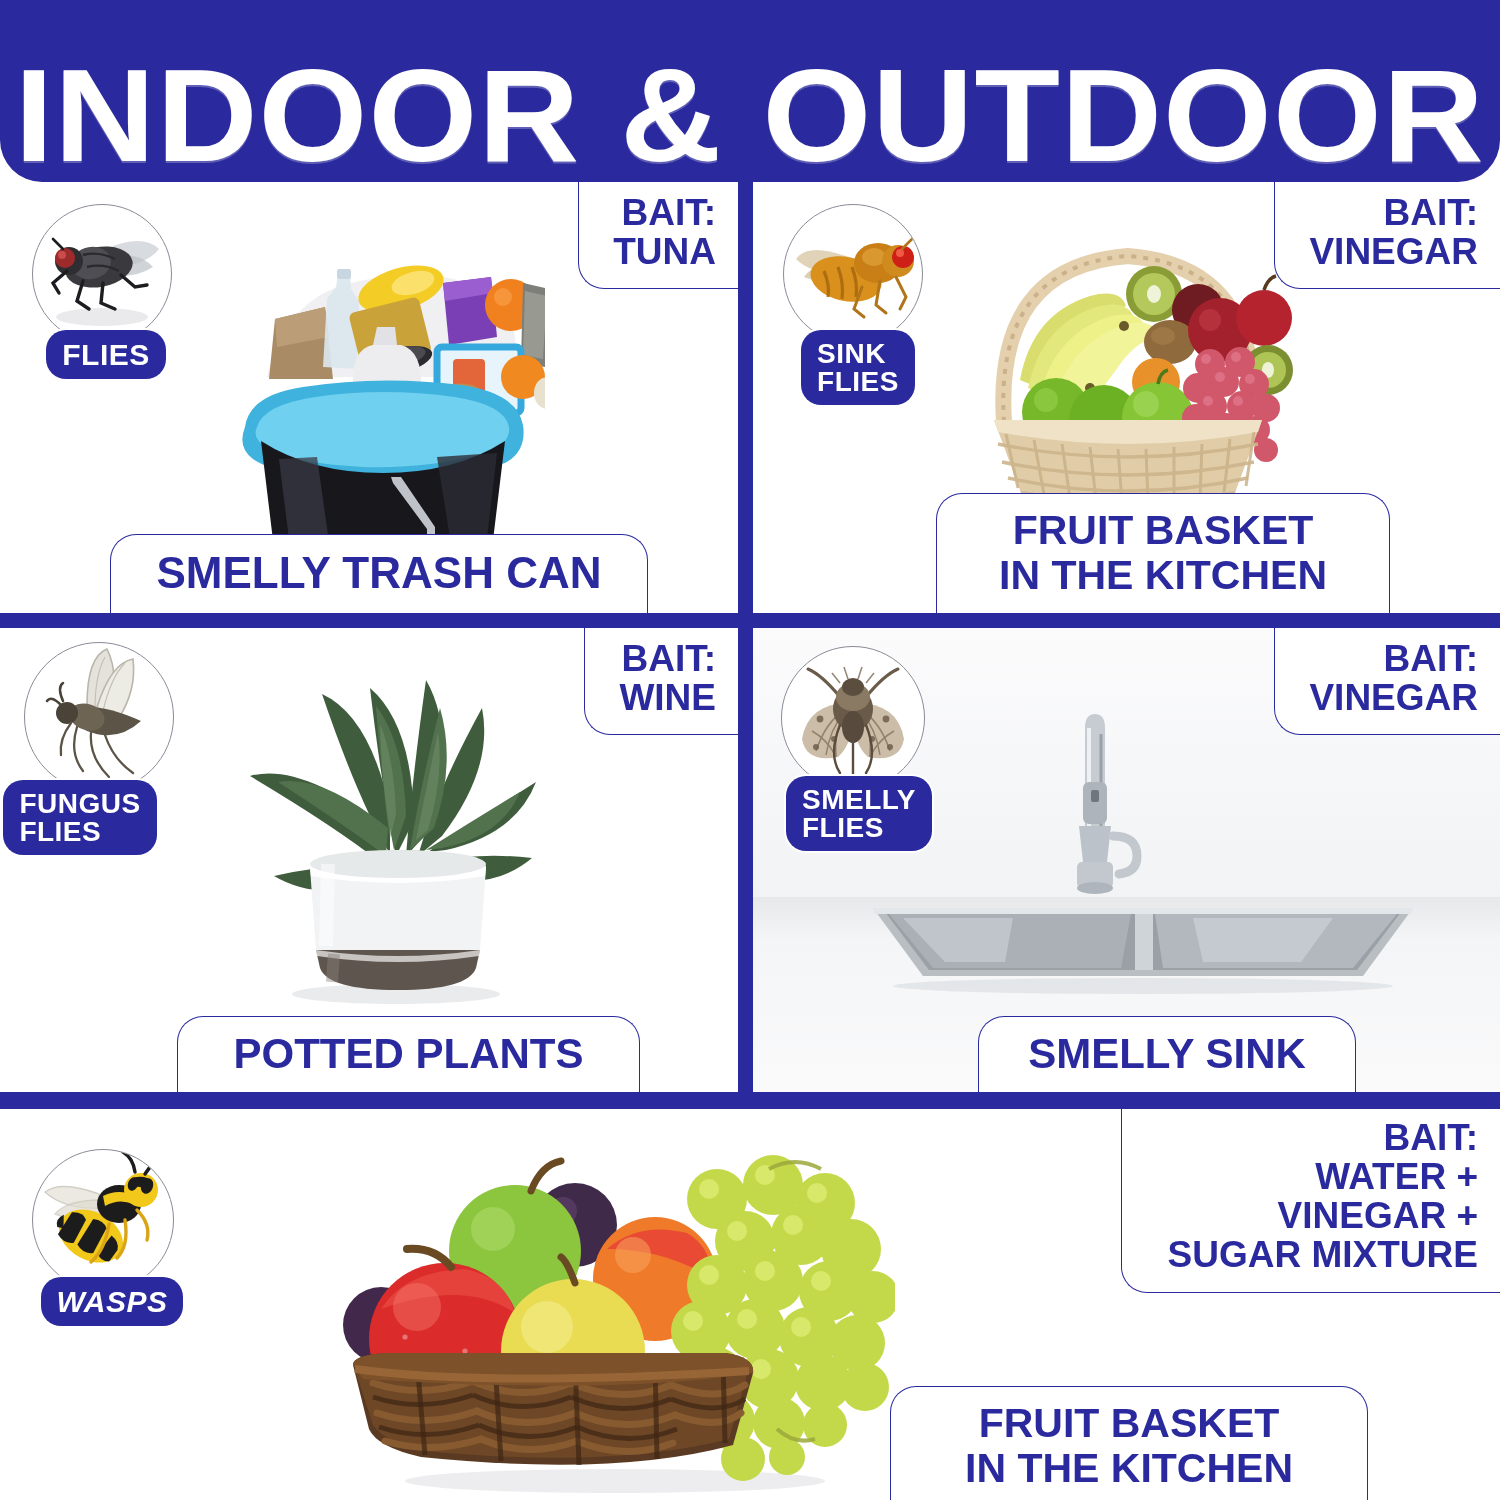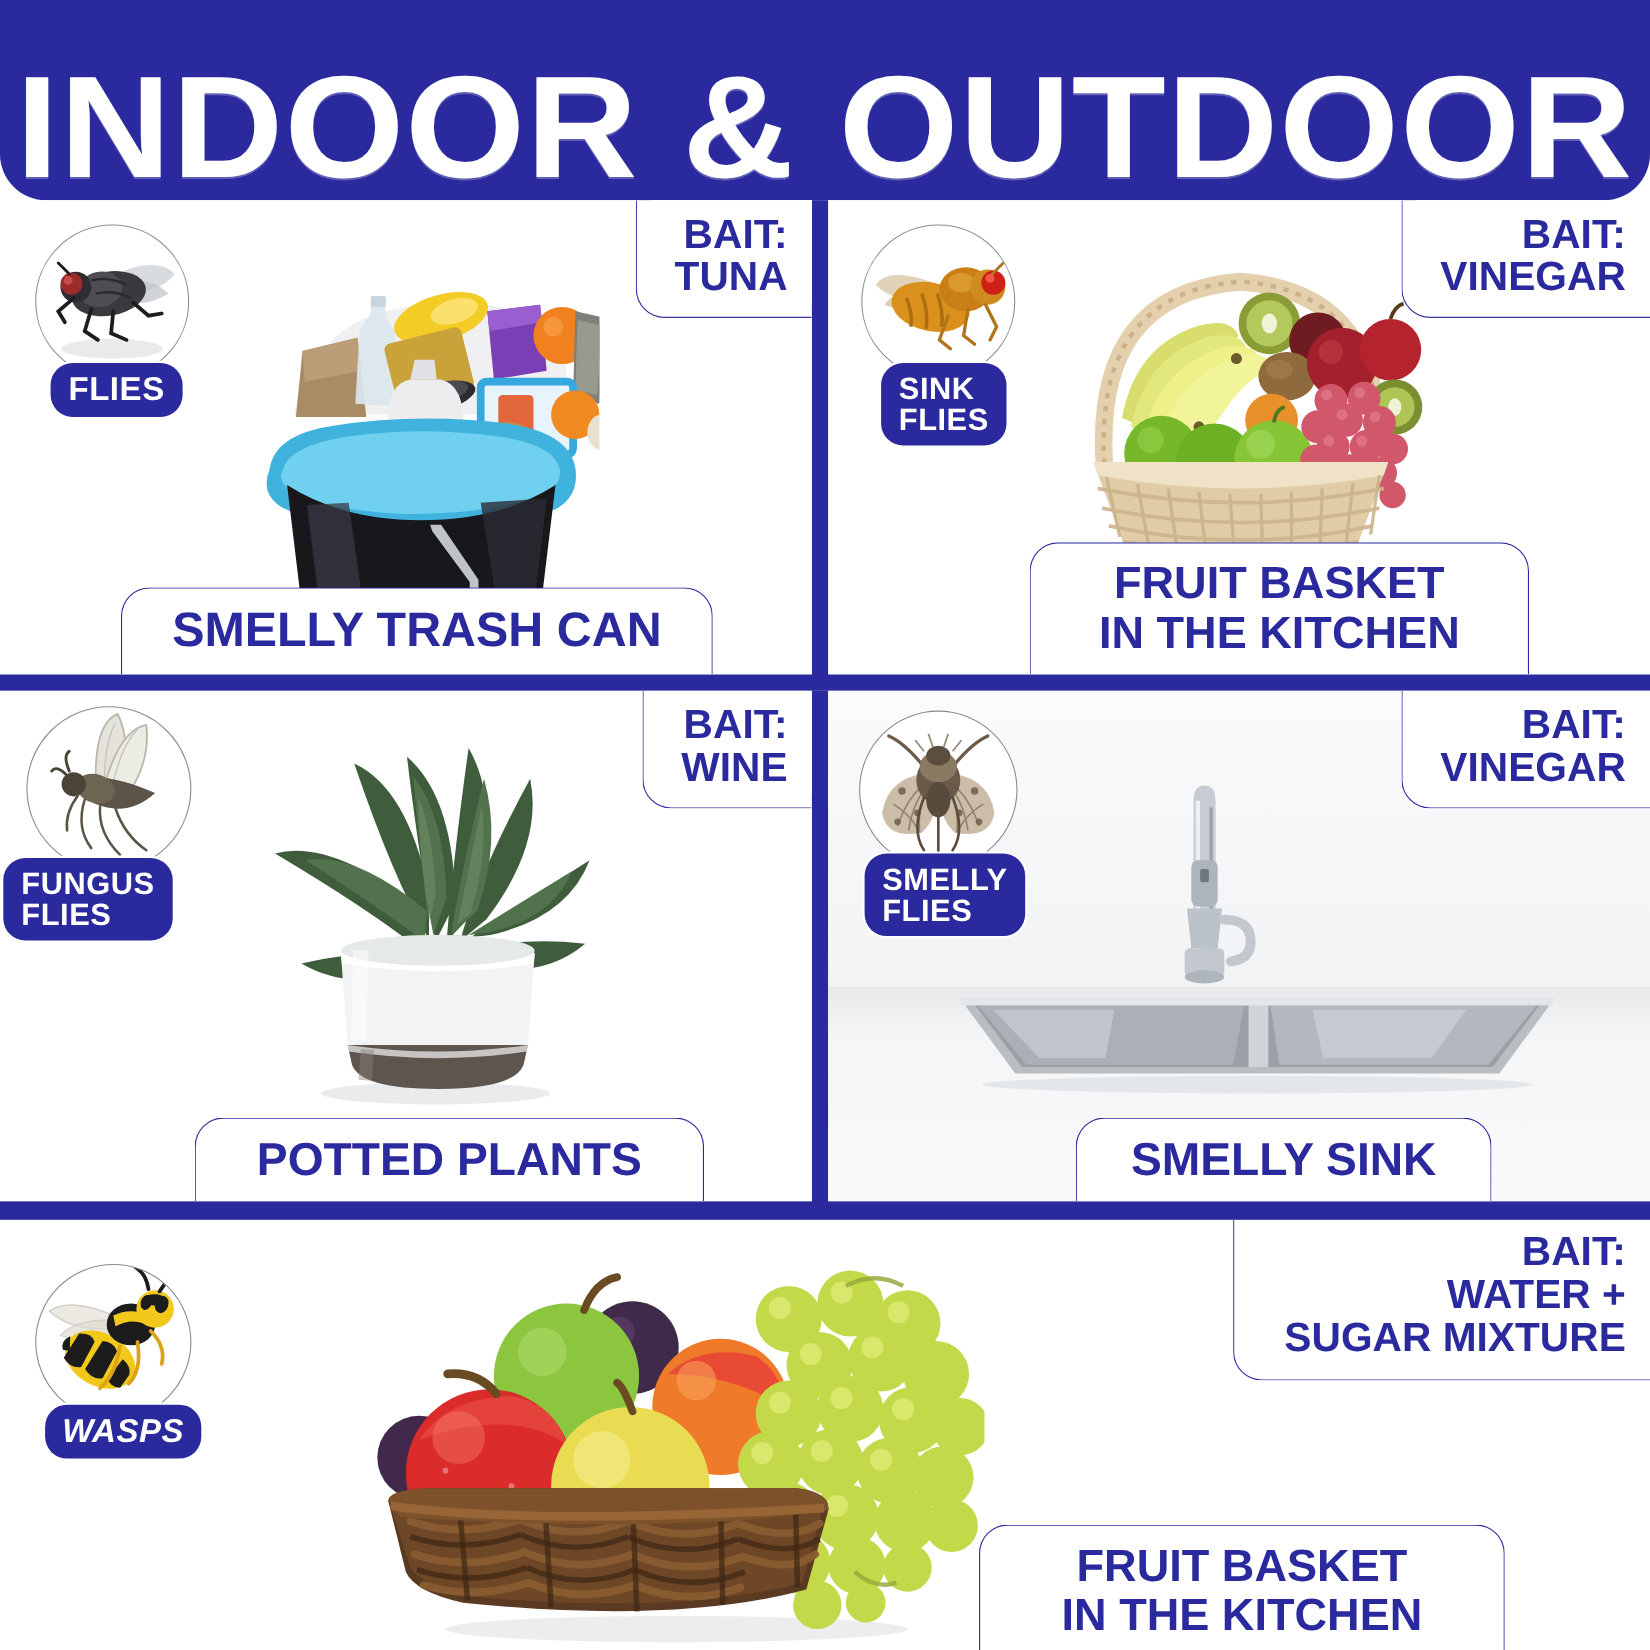--- a/index.html
+++ b/index.html
@@ -675,20 +675,21 @@
         </svg>
       </div>
       <div class="pest-badge" style="font-size:30px;letter-spacing:.5px;">
         <span>WASPS</span>
       </div>
     </div>
 
     <div class="bait" style="font-size:37px;padding:10px 22px 18px 46px;">
       <span>BAIT:</span>
       <span>WATER +</span>
+      <span>VINEGAR +</span>
       <span>SUGAR MIXTURE</span>
     </div>
 
     <div class="caption" style="left:890px;width:420px;font-size:41px;bottom:-6px;">
       <span>FRUIT BASKET</span>
       <span>IN THE KITCHEN</span>
     </div>
   </div>
 
 </div>

